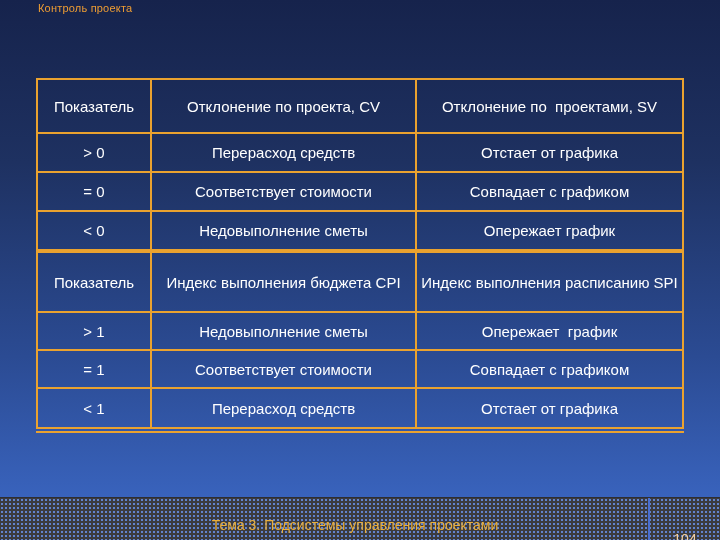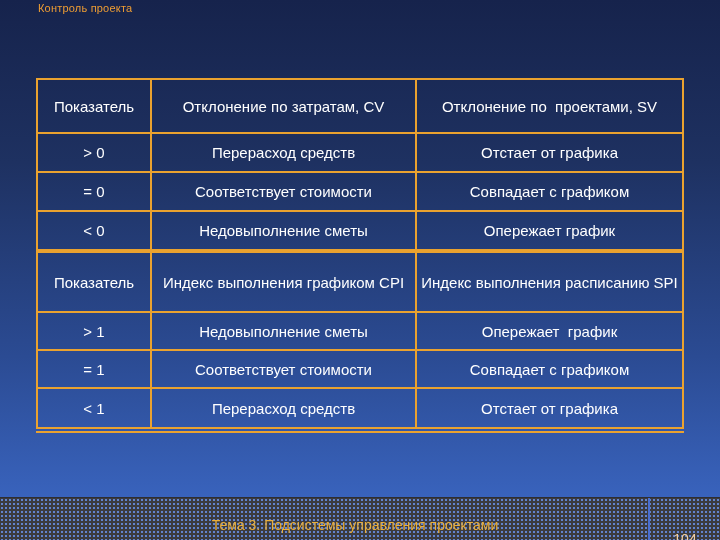--- a/index.html
+++ b/index.html
@@ -87,21 +87,21 @@
 
   <table class="t1">
     <colgroup>
         <col class="c1">
         <col class="c2">
         <col class="c3">
       </colgroup>
     <tbody>
       <tr class="hdr">
         <td>Показатель</td>
-        <td>Отклонение по затратам, CV</td>
+        <td>Отклонение по проекта, CV</td>
         <td>Отклонение по  проектами, SV</td>
       </tr>
       <tr class="rd">
         <td>&gt; 0</td>
         <td>Перерасход средств</td>
         <td>Отстает от графика</td>
       </tr>
       <tr class="rd">
         <td>= 0</td>
         <td>Соответствует стоимости</td>
@@ -117,21 +117,21 @@
 
   <table class="t2">
     <colgroup>
         <col class="c1">
         <col class="c2">
         <col class="c3">
       </colgroup>
     <tbody>
       <tr class="hdr">
         <td>Показатель</td>
-        <td>Индекс выполнения графиком CPI</td>
+        <td>Индекс выполнения бюджета CPI</td>
         <td>Индекс выполнения расписанию SPI</td>
       </tr>
       <tr class="rd">
         <td>&gt; 1</td>
         <td>Недовыполнение сметы</td>
         <td>Опережает  график</td>
       </tr>
       <tr class="rd">
         <td>= 1</td>
         <td>Соответствует стоимости</td>

